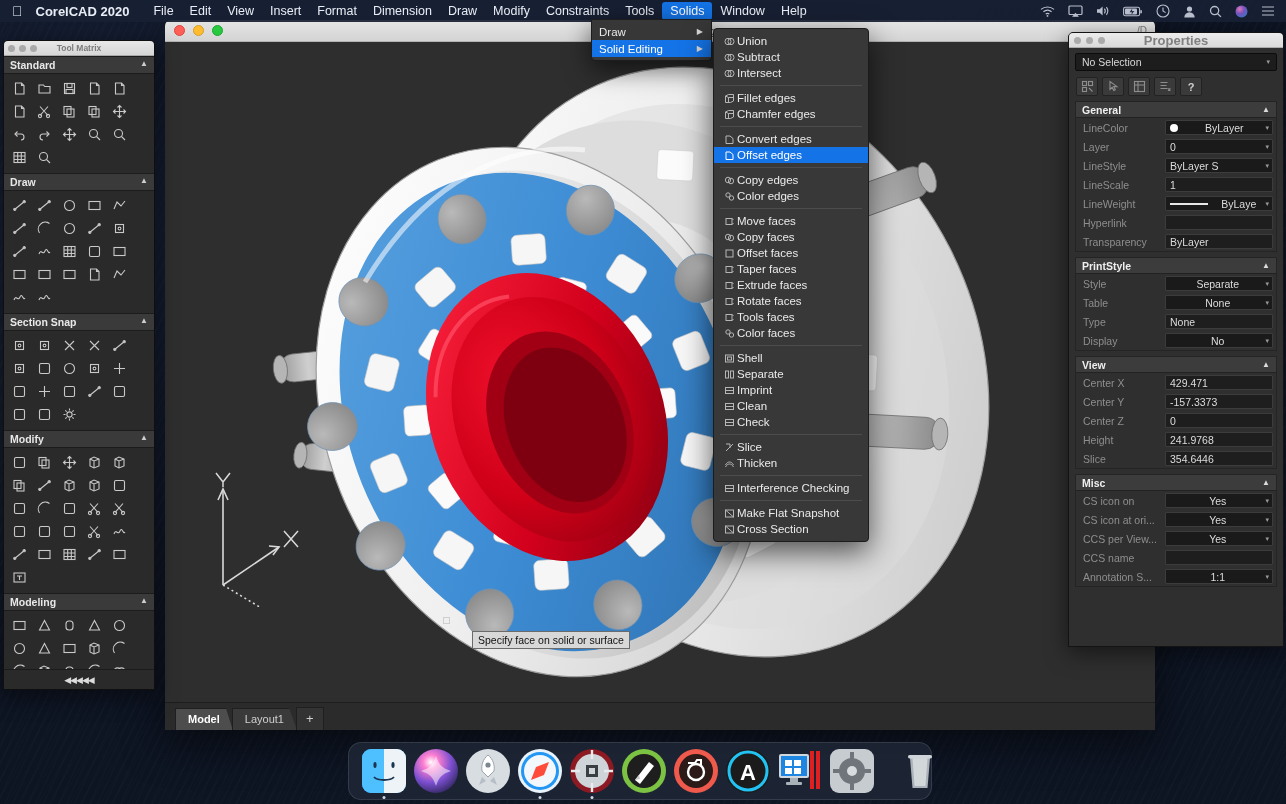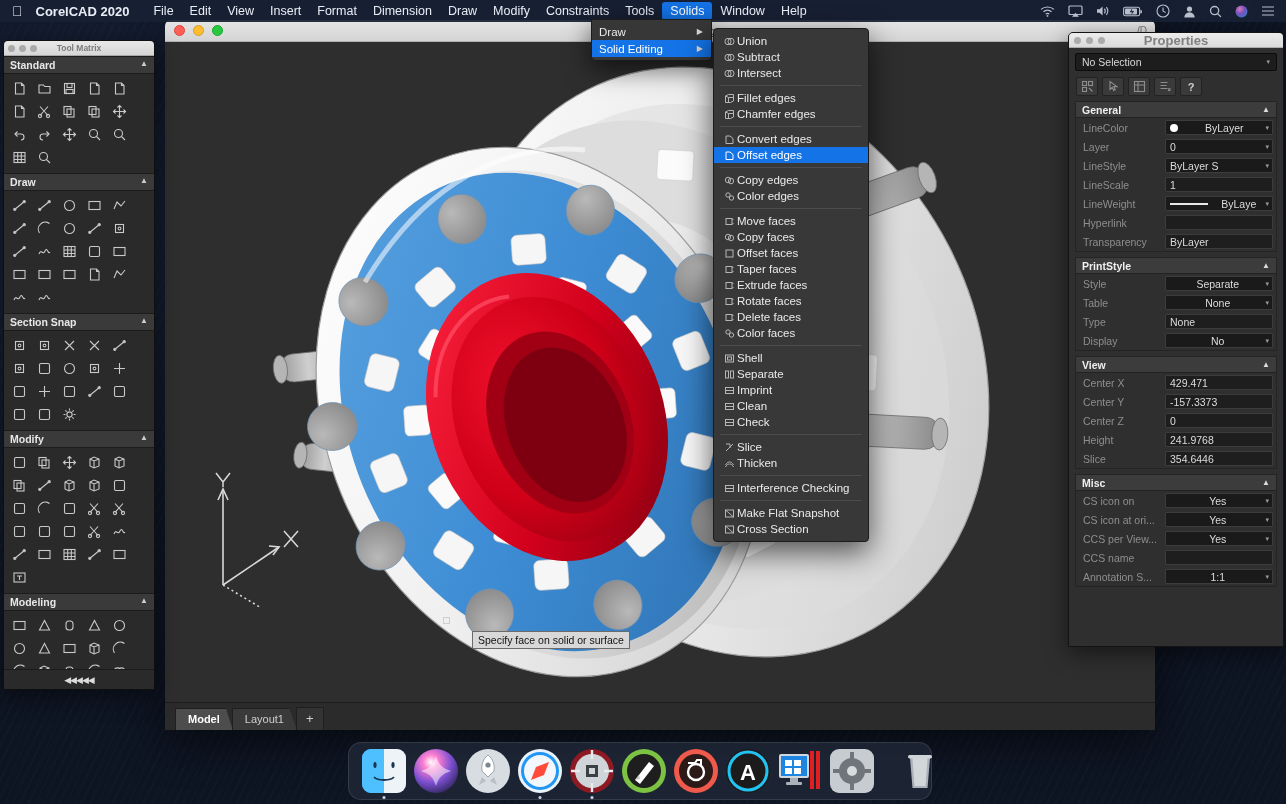--- a/index.html
+++ b/index.html
@@ -1745,21 +1745,21 @@
     </div>
     <div class="mi">
       <span class="micon">
         <svg width="11" height="11" viewBox="0 0 11 11">
           <g>
             <rect x="2" y="2.5" width="6" height="6"></rect>
             <path d="M8 2.5l1.5 1.5M8 8.5l1.5-1.5"></path>
           </g>
         </svg>
       </span>
-      <span class="mlabel">Delete faces</span>
+      <span class="mlabel">Tools faces</span>
     </div>
     <div class="mi">
       <span class="micon">
         <svg width="11" height="11" viewBox="0 0 11 11">
           <g>
             <circle cx="4" cy="4" r="2.2"></circle>
             <circle cx="7.5" cy="7" r="2.2"></circle>
           </g>
         </svg>
       </span>

